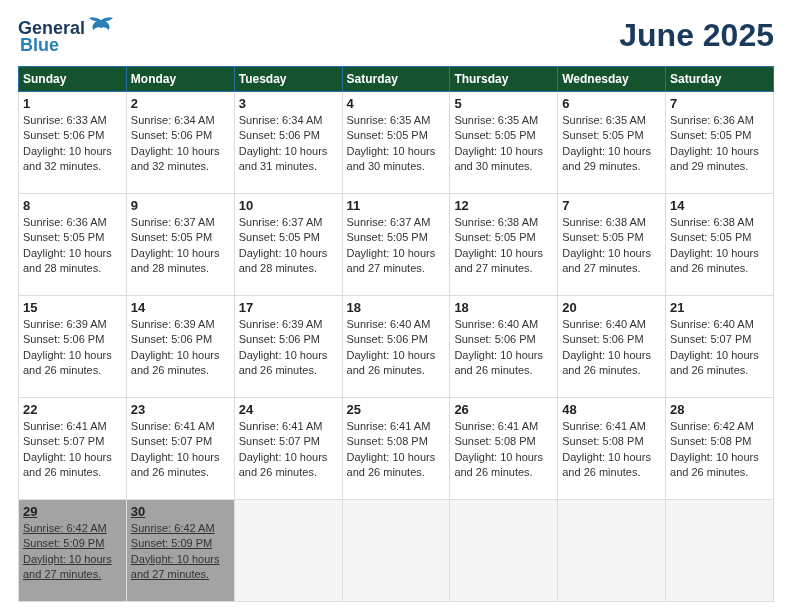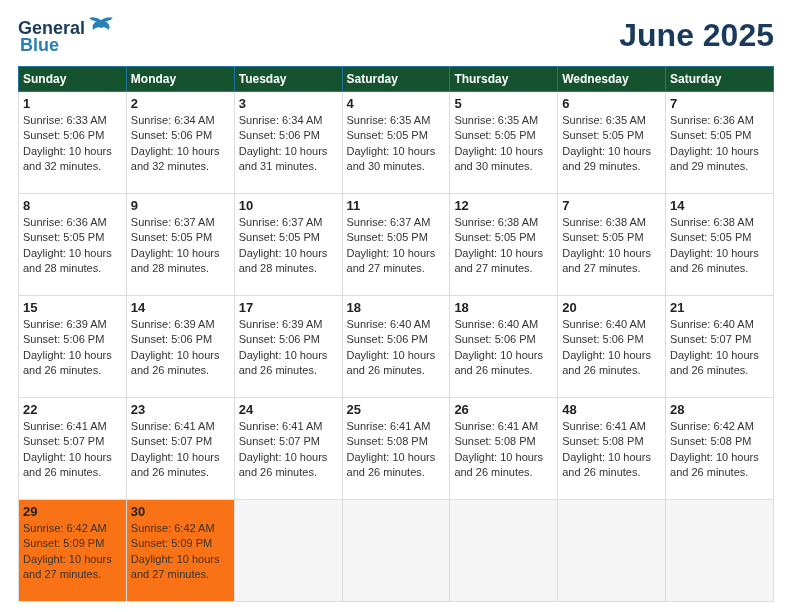--- a/index.html
+++ b/index.html
@@ -67,21 +67,22 @@
       height: 88px;
       background: #fff;
     }
     .calendar tbody tr td.empty {
       background: #f5f5f5;
     }
     .calendar tbody tr:last-child td {
       background: #f5f5f5;
     }
     .calendar tbody tr:last-child td.has-data {
-      background: #f97316;
+      background: #a3a3a3;
+      text-decoration: underline;
     }
     .day-num {
       font-size: 13px;
       font-weight: bold;
       color: #222;
       display: block;
       margin-bottom: 2px;
     }
     .day-info {
       font-size: 11px;

